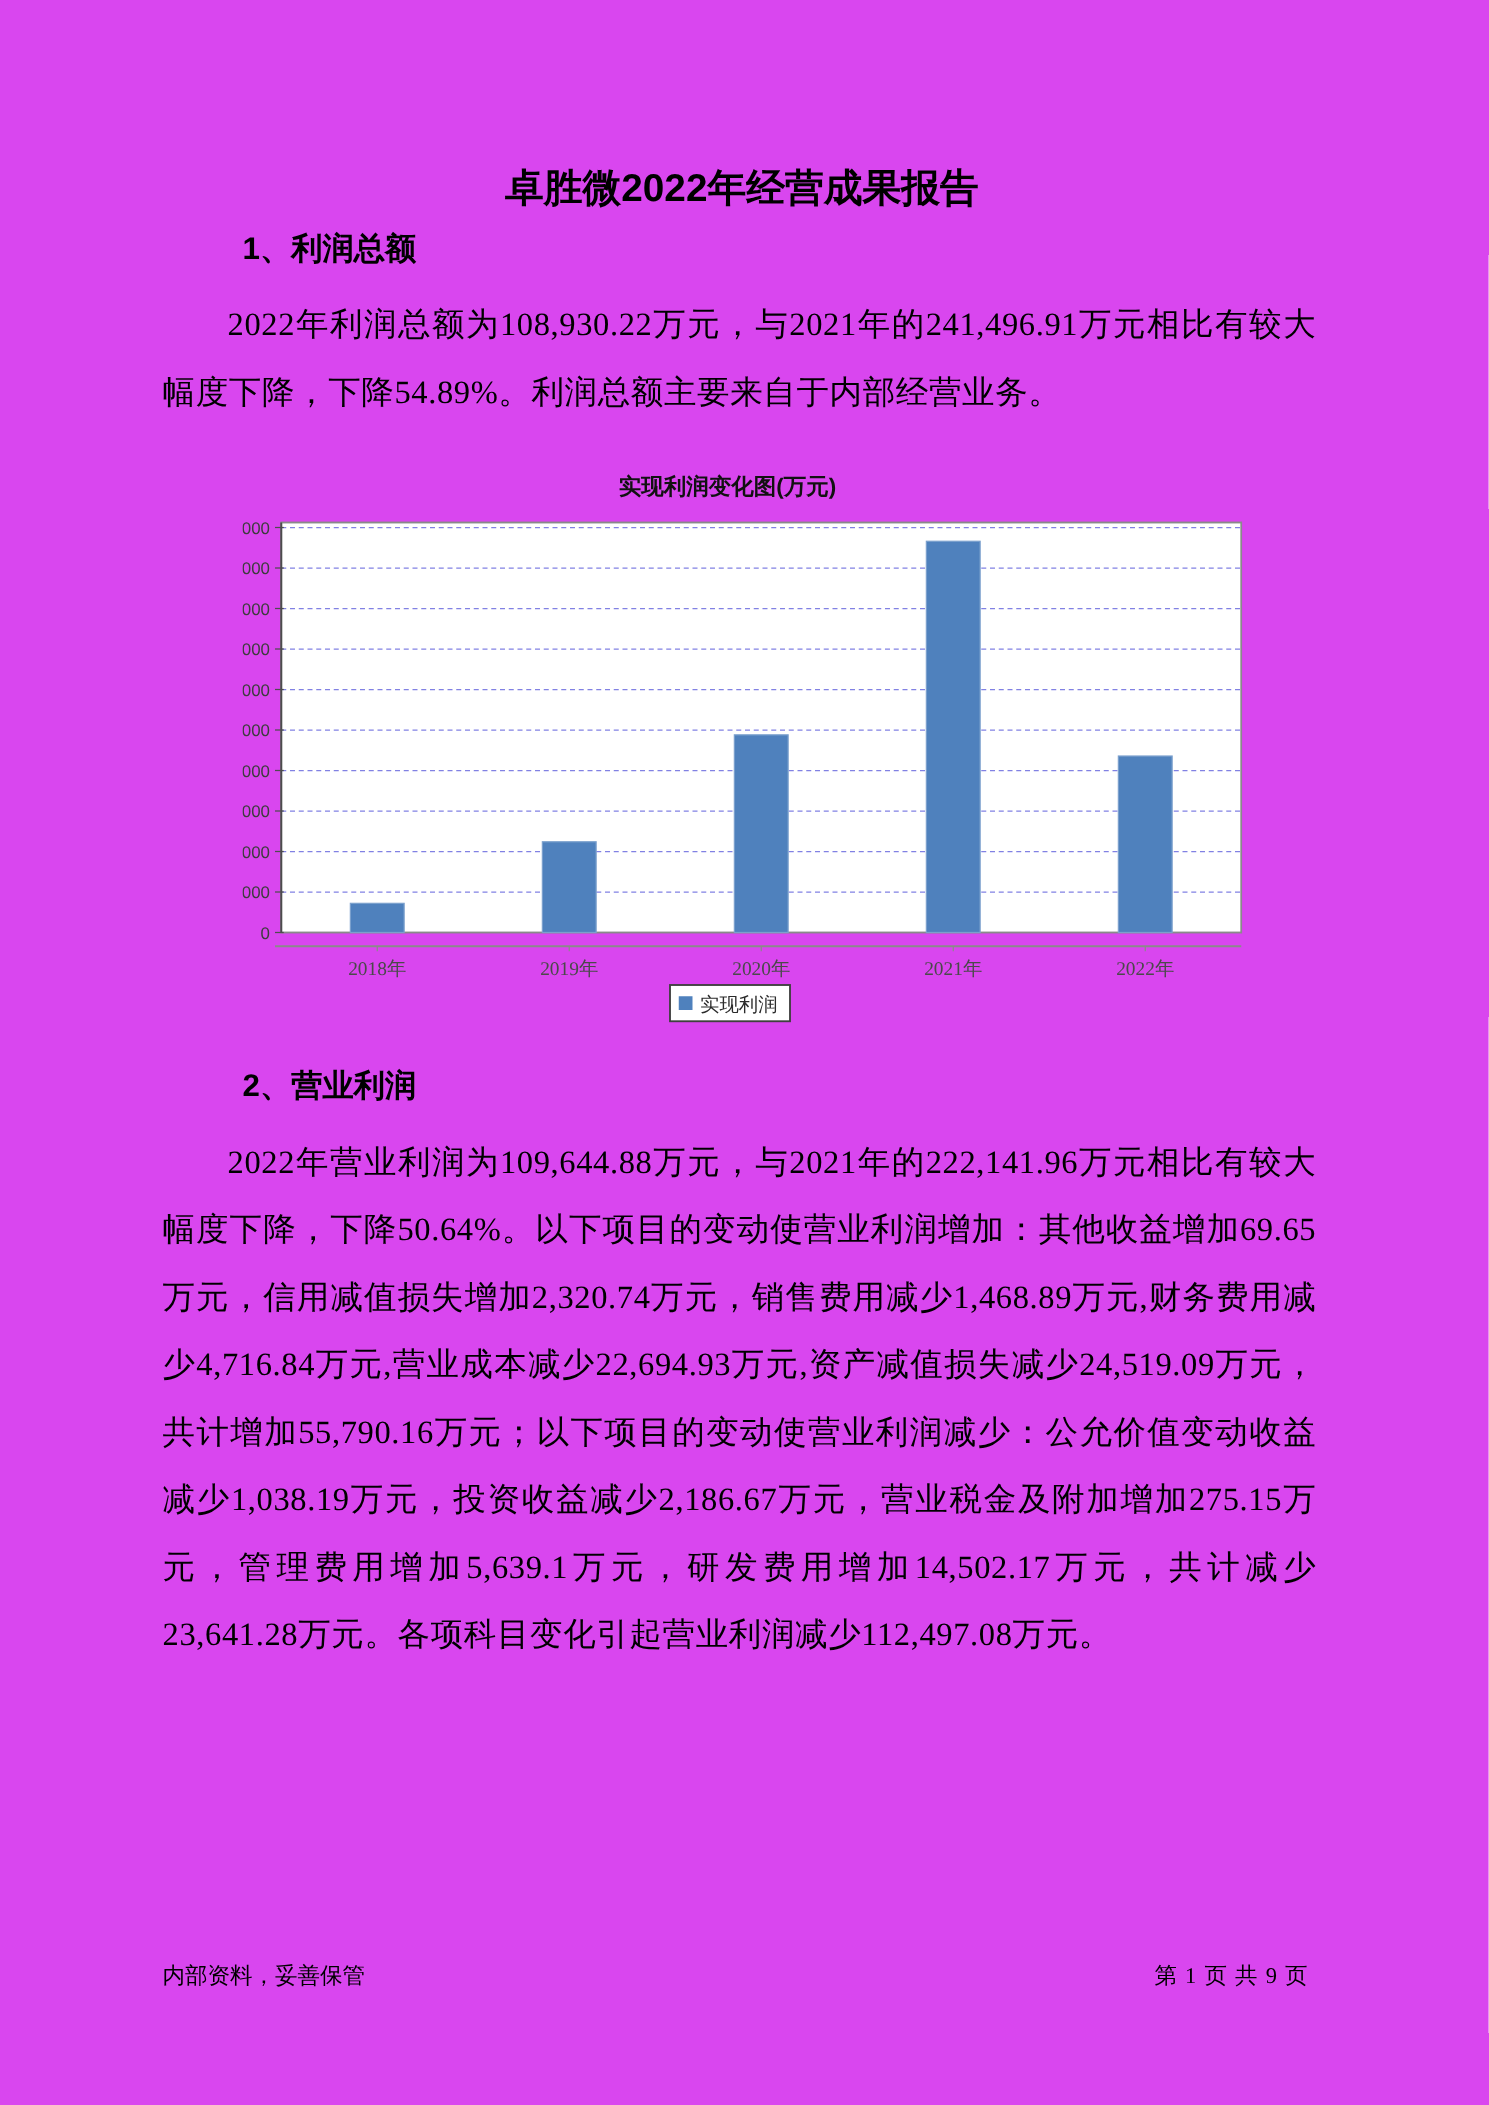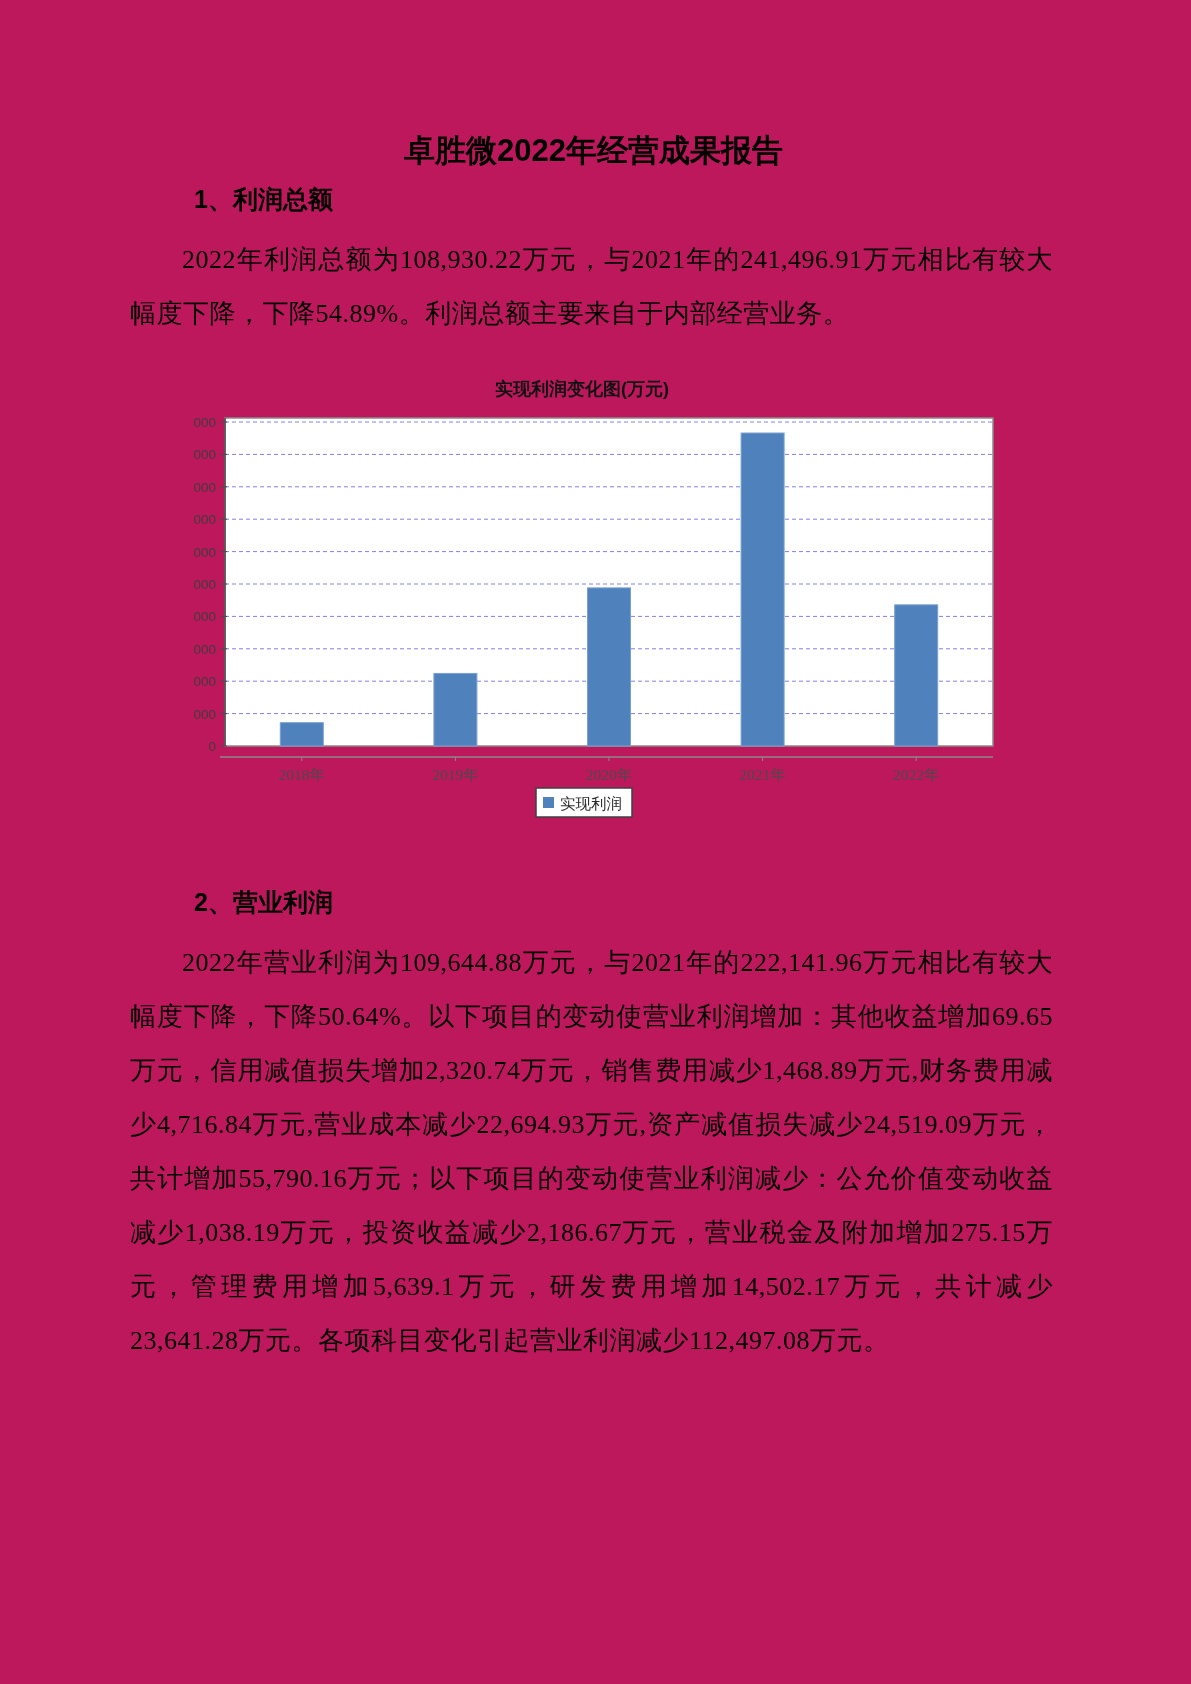--- a/index.html
+++ b/index.html
@@ -1,19 +1,19 @@
 <!DOCTYPE html>
 <html lang="zh"><head>
 <meta charset="utf-8">
 <style>
   html,body{margin:0;padding:0;background:#fff;}
   .page{
     position:relative;
     width:1191px;height:1684px;
-    background:#be185d;
+    background:#d946ef;
     overflow:hidden;
     font-family:"Liberation Serif","DejaVu Serif",serif;
     color:#000;
   }
   .content{padding:0 134px 0 130px;}
   .doc-title{
     margin:130px 0 0 0;
     text-align:center;
     font-family:"Liberation Sans","DejaVu Sans",sans-serif;
     font-weight:bold;
@@ -29,21 +29,21 @@
     line-height:1.4;
   }
   .h-sub{
     margin:10px 0 0 0;
     padding-left:64px;
     font-family:"Liberation Sans","DejaVu Sans",sans-serif;
     font-weight:bold;
     font-size:25px;
     line-height:1.4;
   }
-  .h-sub.second{margin-top:56px;}
+  .h-sub.second{margin-top:23px;}
   .body-para{
     margin:16px 4px 0 0;
     font-size:26px;
     line-height:54px;
     text-align:justify;
     text-indent:2em;
     letter-spacing:0.5px;
   }
   .chart-wrap{
     margin:8px 0 0 64px;
@@ -131,13 +131,17 @@
           <text x="366" y="460" font-size="15.5" fill="#2b2b2b" font-family="&quot;Liberation Serif&quot;,&quot;DejaVu Serif&quot;,serif">实现利润</text>
         </svg>
     </div>
 
     <h3 class="h-sub second">2、营业利润</h3>
 
     <p class="body-para">2022年营业利润为109,644.88万元，与2021年的222,141.96万元相比有较大幅度下降，下降50.64%。以下项目的变动使营业利润增加：其他收益增加69.65万元，信用减值损失增加2,320.74万元，销售费用减少1,468.89万元,财务费用减少4,716.84万元,营业成本减少22,694.93万元,资产减值损失减少24,519.09万元，共计增加55,790.16万元；以下项目的变动使营业利润减少：公允价值变动收益减少1,038.19万元，投资收益减少2,186.67万元，营业税金及附加增加275.15万元，管理费用增加5,639.1万元，研发费用增加14,502.17万元，共计减少23,641.28万元。各项科目变化引起营业利润减少112,497.08万元。</p>
 
   </div>
 
+  <div class="footer">
+    <span class="footer-left">内部资料，妥善保管</span>
+    <span class="footer-right">第 1 页  共 9 页</span>
+  </div>
 </div>
 
 </body></html>

